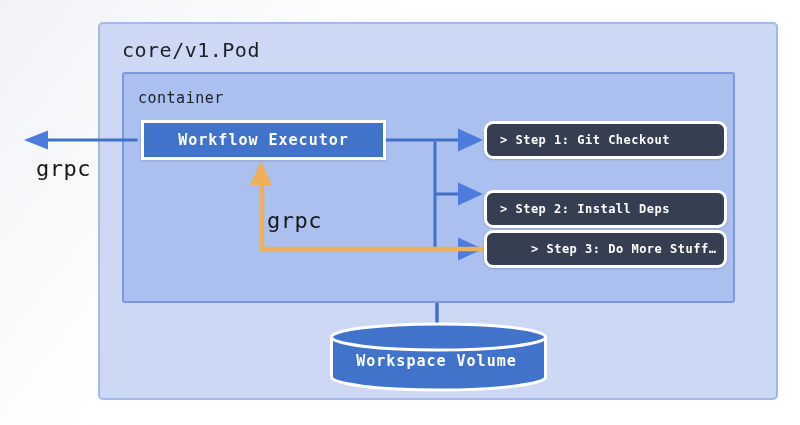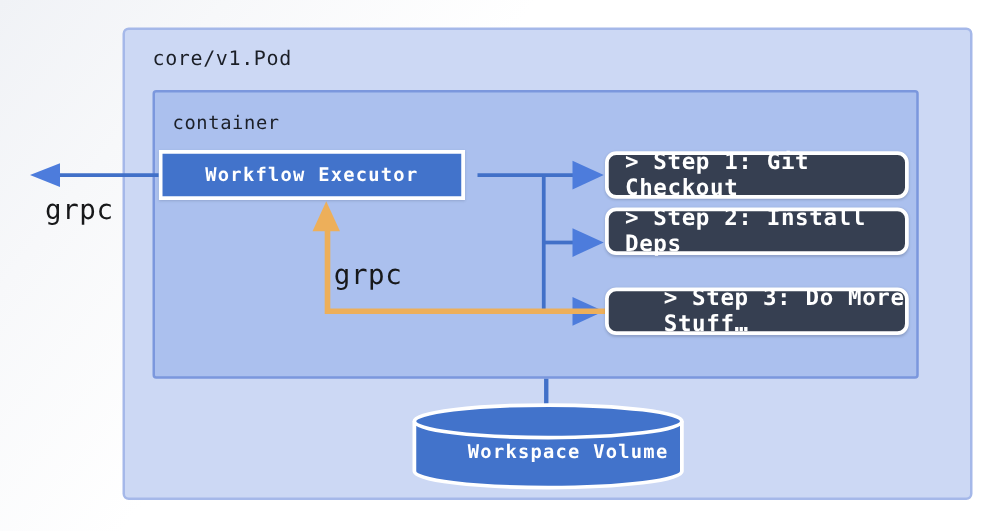--- a/index.html
+++ b/index.html
@@ -17,67 +17,67 @@
   }
   .pod-box {
     position: absolute; left: 98px; top: 22px; width: 680px; height: 378px;
     box-sizing: border-box;
     background: var(--pod-fill, #ccd8f4);
     border: 2px solid var(--pod-border, #a5b8e9);
     border-radius: 5px;
   }
   .pod-label {
     position: absolute; left: 22px; top: 13px;
-    font-size: 16px; line-height: 1.3; letter-spacing: 0.5px;
+    font-size: 20px; line-height: 1.3; letter-spacing: 0.5px;
     color: var(--label-text, #1b1f27);
   }
   .container-box {
     position: absolute; left: 122px; top: 72px; width: 613px; height: 231px;
     box-sizing: border-box;
     background: var(--container-fill, #abc0ee);
     border: 2px solid var(--container-border, #7b97dd);
     border-radius: 3px;
   }
   .container-label {
     position: absolute; left: 14px; top: 15px;
     font-size: 15px; line-height: 1.3; letter-spacing: 0.5px;
     color: var(--label-text, #1b1f27);
     text-align: center;
   }
   .arrows {
     position: absolute; left: 0; top: 0; width: 800px; height: 425px;
     pointer-events: none;
   }
   .executor-node {
-    position: absolute; left: 127px; top: 120px; width: 245px; height: 40px;
+    position: absolute; left: 141px; top: 120px; width: 245px; height: 40px;
     box-sizing: border-box;
     background: var(--node-blue, #4273cb);
     border: 3px solid var(--node-border, #ffffff);
     display: flex; align-items: center; justify-content: center;
     color: var(--node-text, #ffffff); font-weight: bold; font-size: 15px;
     letter-spacing: 1px;
     box-shadow: 0 1px 2px rgba(40,50,70,0.18);
   }
   .step-node {
     position: absolute; left: 484px; width: 243px; height: 38px;
     box-sizing: border-box;
     background: var(--step-fill, #363f51);
     border: 3px solid var(--node-border, #ffffff);
     border-radius: 9px;
     display: flex; align-items: center; padding-left: 13px;
-    color: var(--node-text, #ffffff); font-weight: bold; font-size: 18px;
+    color: var(--node-text, #ffffff); font-weight: bold; font-size: 12px;
     letter-spacing: 0.5px;
     box-shadow: 0 1px 2px rgba(40,50,70,0.22);
   }
   .step-1 { top: 121px; }
-  .step-2 { top: 166px; justify-content: flex-end; }
+  .step-2 { top: 190px; }
   .step-3 { top: 230px; padding-left: 44px; }
   .cylinder-svg { position: absolute; left: 327px; top: 318px; }
   .volume-label {
-    position: absolute; left: 347px; top: 352px; width: 215px;
+    position: absolute; left: 329px; top: 352px; width: 215px;
     text-align: center;
     color: var(--node-text, #ffffff); font-weight: bold; font-size: 15px;
     letter-spacing: 1px;
   }
   .grpc-label {
     position: absolute;
     font-size: 22px; line-height: 1.1;
     color: var(--grpc-text, #17181a);
     letter-spacing: 0.5px;
   }

